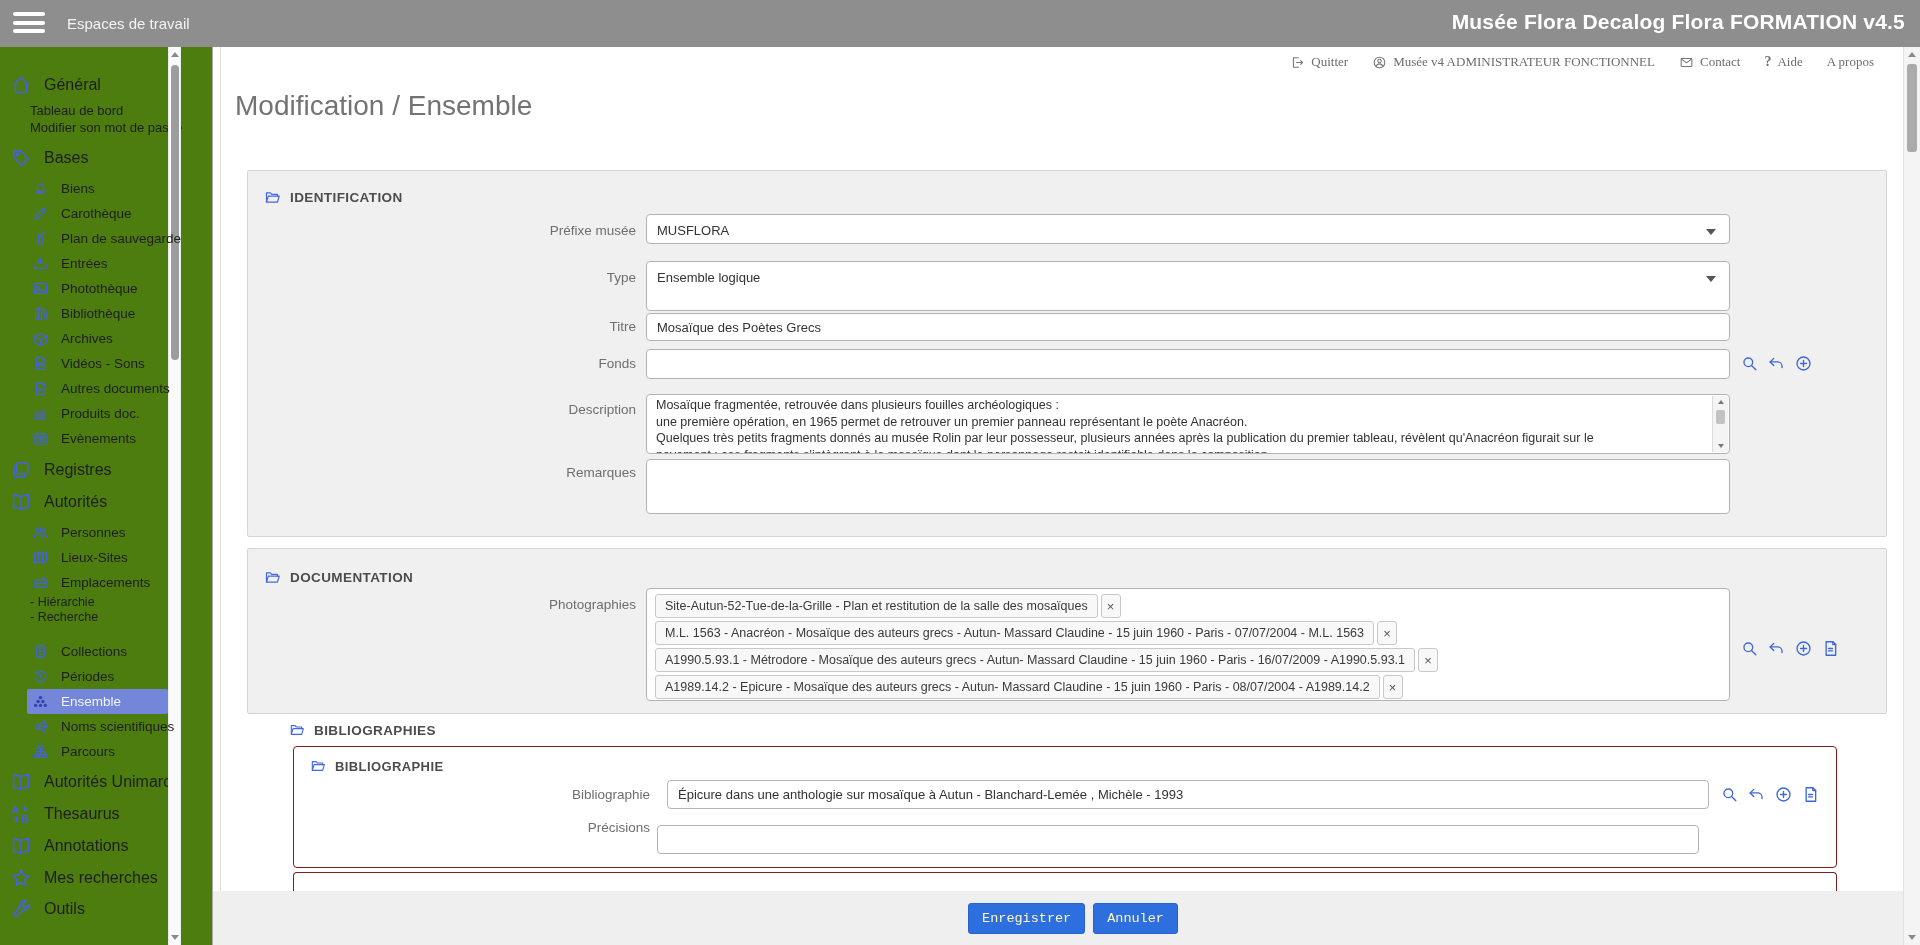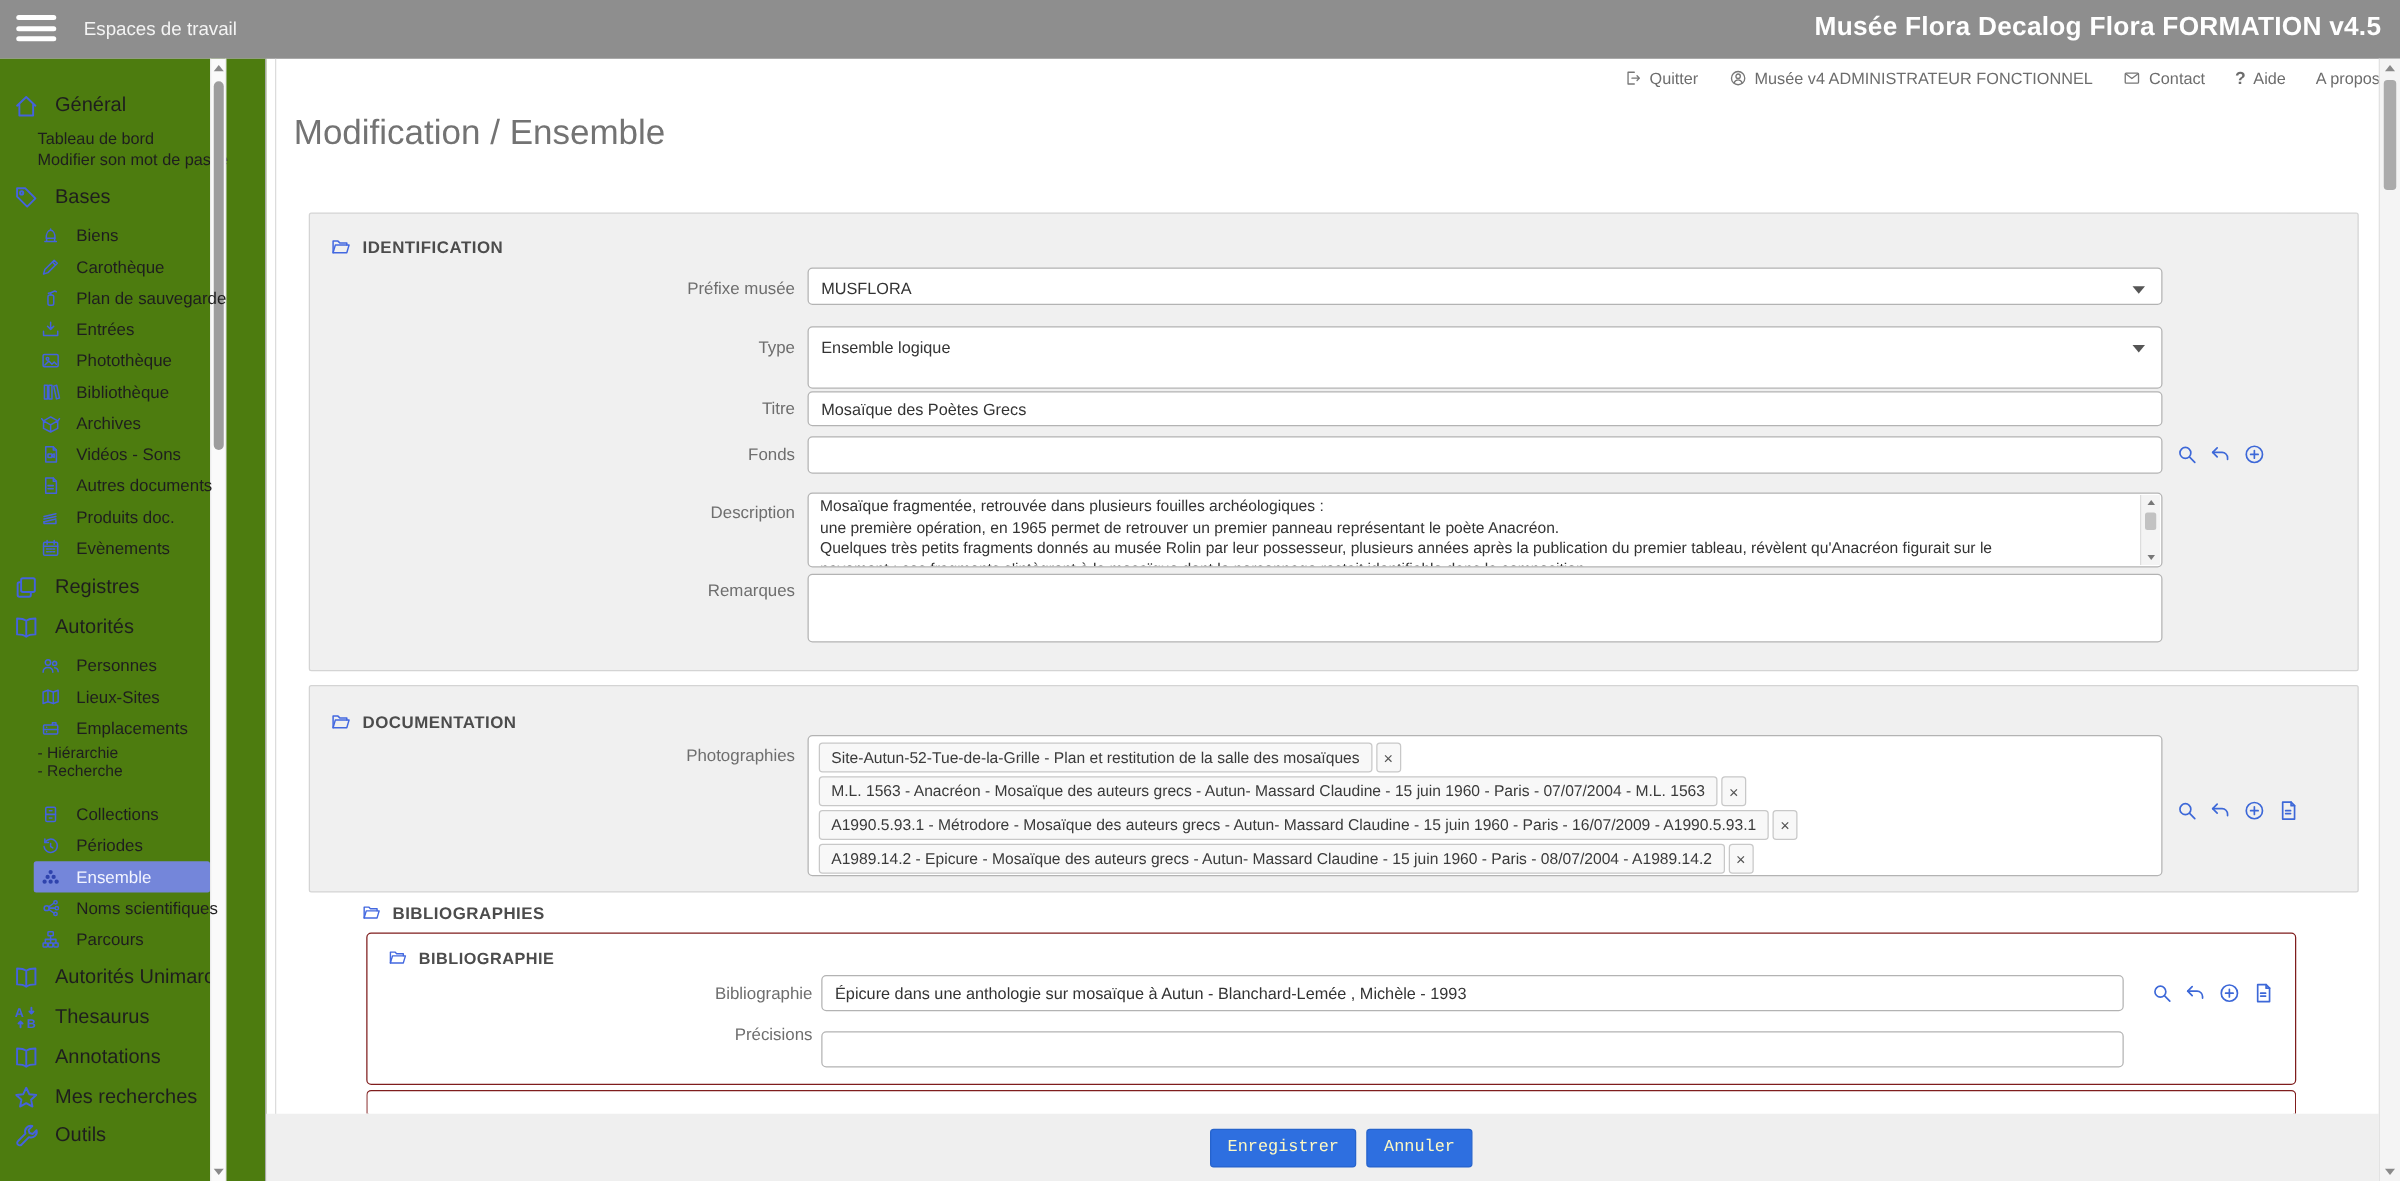--- a/index.html
+++ b/index.html
@@ -26,21 +26,21 @@
   .prow.small{height:15px;line-height:15px;font-size:12.5px;}
   .ic{fill:none;stroke:currentColor;stroke-width:1.7;stroke-linecap:round;stroke-linejoin:round;}
   
   .sb-scroll{position:absolute;left:168px;top:47px;width:13px;height:898px;background:#fafafa;border-left:1px solid #ececec;border-right:1px solid #ececec;box-sizing:border-box;}
   .pg-scroll{position:absolute;left:1903px;top:47px;width:17px;height:898px;background:#f4f4f4;border-left:1px solid #e2e2e2;box-sizing:border-box;}
   .tri-up{position:absolute;left:50%;transform:translateX(-50%);width:0;height:0;border-left:4px solid transparent;border-right:4px solid transparent;border-bottom:5px solid #8a8a8a;}
   .tri-down{position:absolute;left:50%;transform:translateX(-50%);width:0;height:0;border-left:4px solid transparent;border-right:4px solid transparent;border-top:5px solid #8a8a8a;}
   .sb-thumb{position:absolute;left:2px;width:8px;border-radius:5px;background:#9d9d9d;}
   .pg-thumb{position:absolute;left:3px;width:10px;border-radius:3px;background:#ababab;}
   
-  .utilbar{position:absolute;top:54px;right:16px;display:flex;gap:24px;font-size:13px;color:#6d6d6d;}
+  .utilbar{position:absolute;top:54px;right:46px;display:flex;gap:24px;font-size:13px;color:#6d6d6d;font-family:Liberation Serif, serif;}
   .ulink{display:flex;align-items:center;gap:6px;cursor:pointer;white-space:nowrap;}
   .ulink svg{width:15px;height:15px;color:#777;}
   .qmark{font-size:14px;font-weight:bold;color:#6d6d6d;}
   
   .page-title{position:absolute;left:235px;top:90px;font-size:28px;color:#737373;}
   .panel{position:absolute;background:#f0f0f0;border:1px solid #d4d4d4;border-radius:2px;box-sizing:border-box;}
   .phead{position:absolute;display:flex;align-items:center;gap:9px;cursor:pointer;}
   .phead svg{width:17px;height:17px;color:#4368e0;flex:none;}
   .phead span{font-size:13.5px;font-weight:bold;color:#4c4c4c;letter-spacing:.4px;white-space:nowrap;}
   .flabel{position:absolute;left:10px;width:378px;text-align:right;font-size:13.5px;color:#6e6e6e;white-space:nowrap;}
@@ -550,21 +550,21 @@
   </div>
 
   <section class="subpanel" style="top:746px;height:122px">
     <div class="phead" style="left:16px;top:11px">
       <svg class="ic" style="width:16px;height:16px">
           <use href="#i-folder"></use>
         </svg>
       <span style="font-size:13px">BIBLIOGRAPHIE</span>
     </div>
     <label class="flabel" style="top:33px;height:29px;line-height:29px">Bibliographie</label>
-    <input class="fbox" style="top: 33px; height: 29px;" value="Épicure dans une anthologie sur mosaïque à Autun - Blanchard-Lemée , Michèle - 1993">
+    <input class="fbox" style="top: 33px; height: 29px; margin-left: 10px;" value="Épicure dans une anthologie sur mosaïque à Autun - Blanchard-Lemée , Michèle - 1993">
     <div class="acticons" style="left:1426px;top:38px">
       <svg class="ic">
           <use href="#i-search"></use>
         </svg>
       <svg class="ic">
           <use href="#i-undo"></use>
         </svg>
       <svg class="ic">
           <use href="#i-plus"></use>
         </svg>

